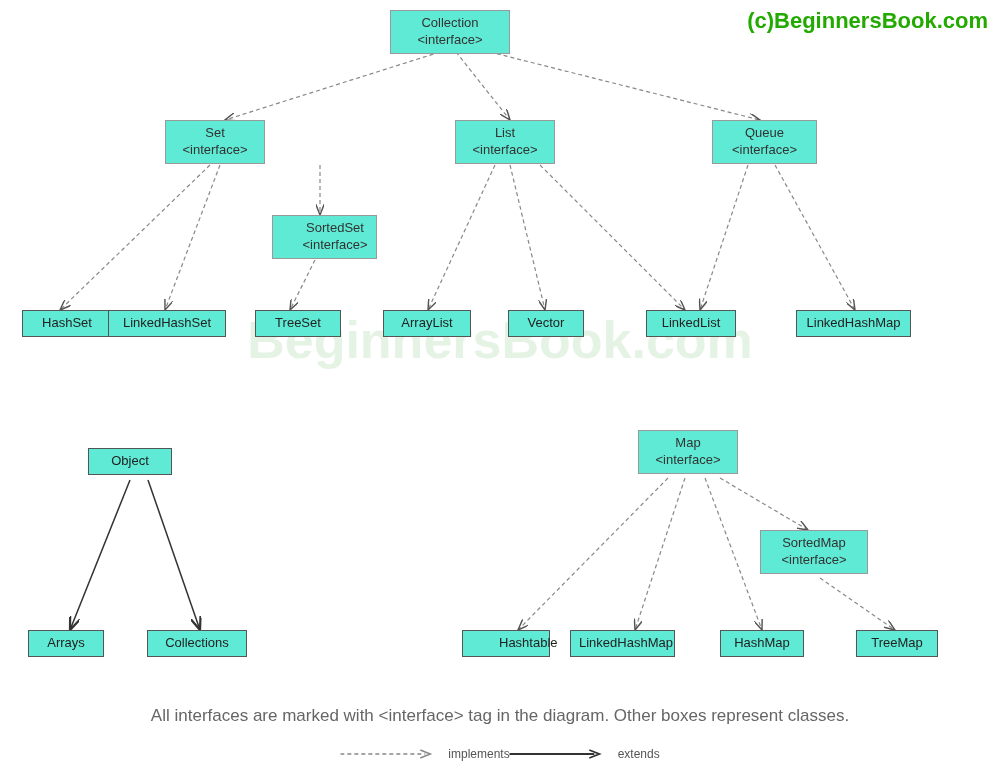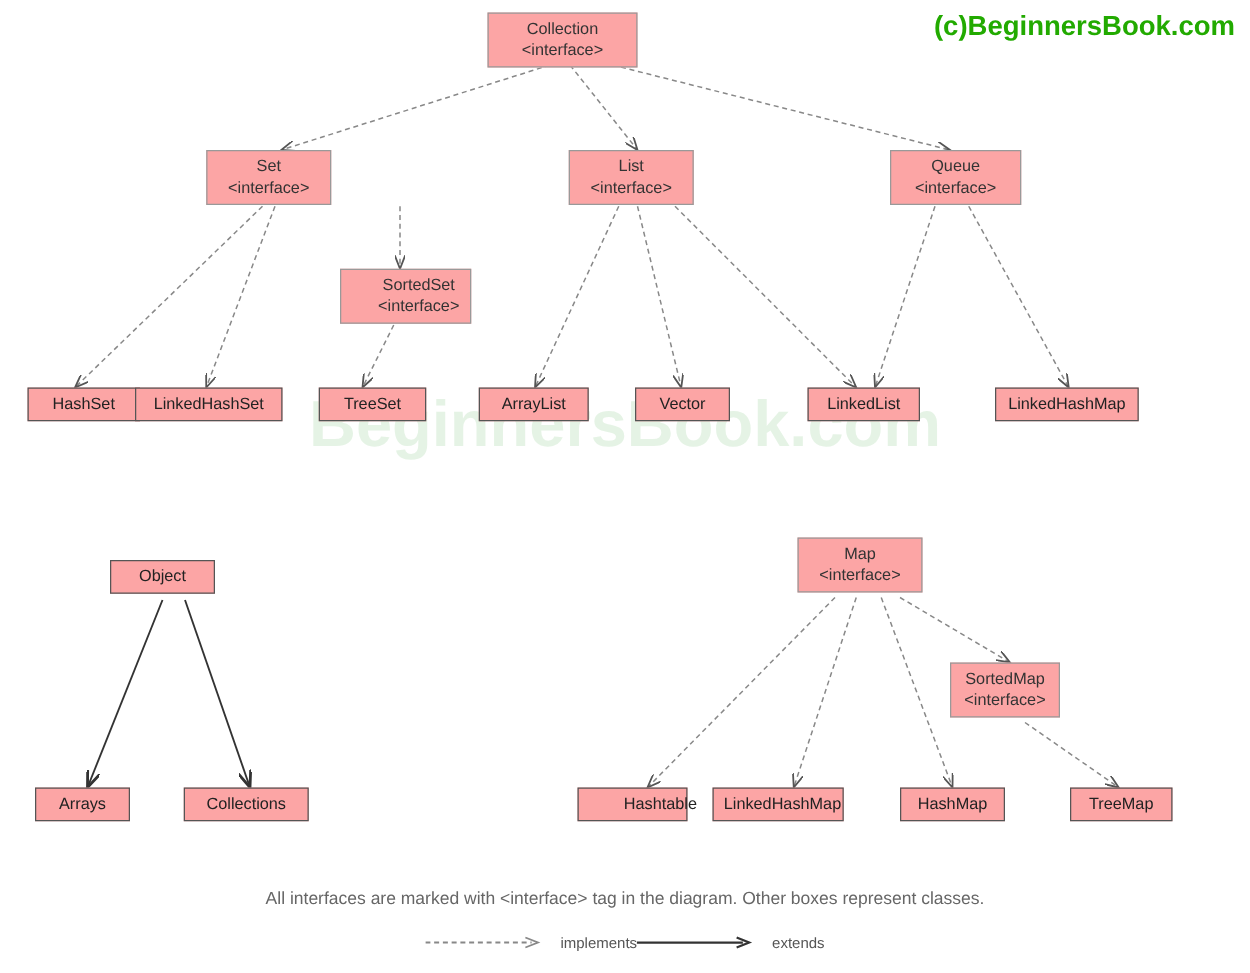--- a/index.html
+++ b/index.html
@@ -12,21 +12,21 @@
       position: relative;
     }
     #diagram {
       position: relative;
       width: 1000px;
       height: 778px;
     }
     .node {
       position: absolute;
       border: 1px solid #555;
-      background: #fca5a5;
+      background: #5eead4;
       text-align: center;
       font-size: 13px;
       padding: 4px 8px;
       line-height: 1.3;
     }
     .node.interface {
       border-color: #999;
       color: #333;
     }
     .node.class-node {
@@ -53,21 +53,21 @@
       font-weight: bold;
       color: #22aa00;
       z-index: 10;
       margin-left: 12px;
     }
     .footer-note {
       position: absolute;
       bottom: 52px;
       left: 50%;
       transform: translateX(-50%);
-      font-size: 14px;
+      font-size: 17px;
       color: #666;
       text-align: center;
       white-space: nowrap;
     }
     .legend {
       position: absolute;
       bottom: 16px;
       left: 50%;
       transform: translateX(-50%);
       display: flex;
@@ -204,21 +204,21 @@
 
   <div class="node class-node" style="top:448px; left:88px; width:84px;">
     <div>Object</div>
   </div>
 
   <div class="node interface" style="top:430px; left:638px; width:100px;">
     <div>Map</div>
     <div>&lt;interface&gt;</div>
   </div>
 
-  <div class="node interface" style="top:530px; left:760px; width:88px;">
+  <div class="node interface" style="top:530px; left:760px; width:108px;">
     <div>SortedMap</div>
     <div>&lt;interface&gt;</div>
   </div>
 
   <div class="node class-node" style="top:630px; left:28px; width:76px;">
     <div>Arrays</div>
   </div>
 
   <div class="node class-node" style="top:630px; left:147px; width:100px;">
     <div>Collections</div>

